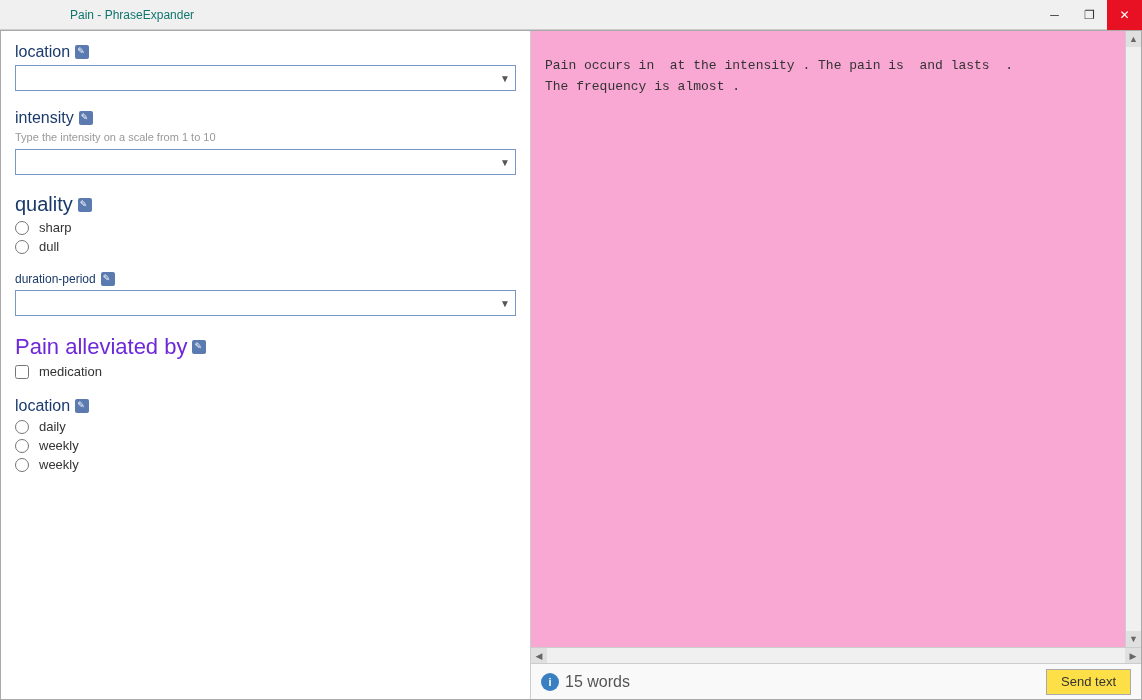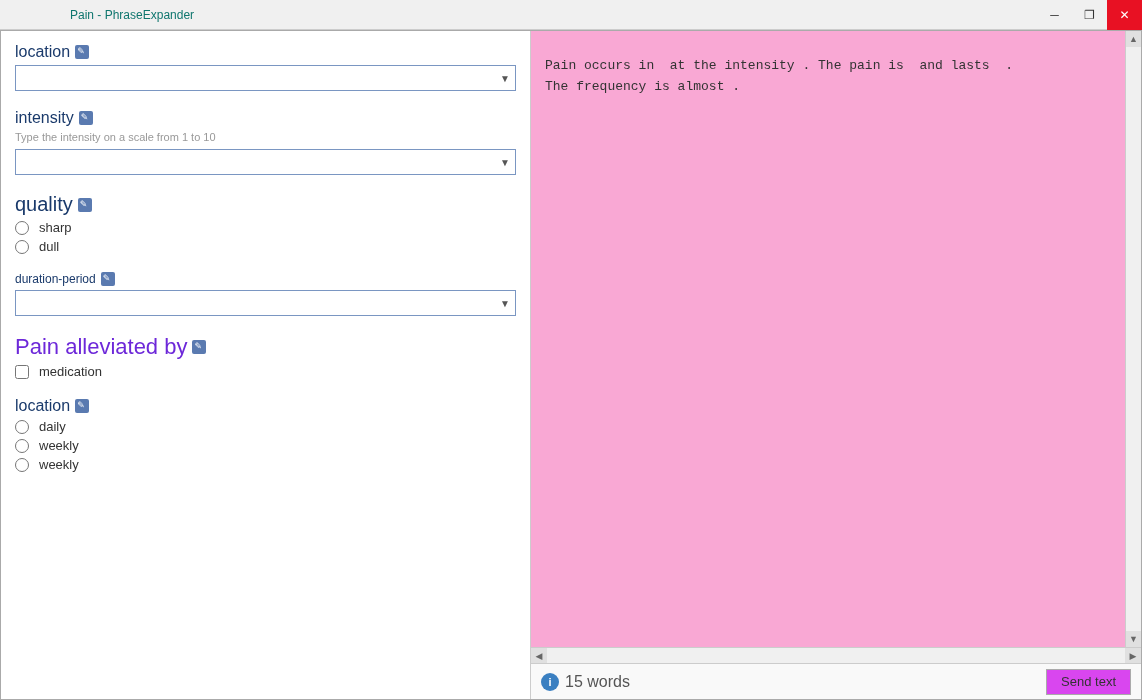--- a/index.html
+++ b/index.html
@@ -248,21 +248,21 @@
       justify-content: center;
       flex-shrink: 0;
     }
 
     #word-count-label {
       font-size: 16px;
       color: #555;
     }
 
     #send-text-btn {
-      background: #d946ef;
+      background: #fde047;
       border: 1px solid #aaa;
       padding: 4px 14px;
       font-size: 13px;
       cursor: pointer;
       color: #333;
       height: 26px;
       display: flex;
       align-items: center;
     }
 

